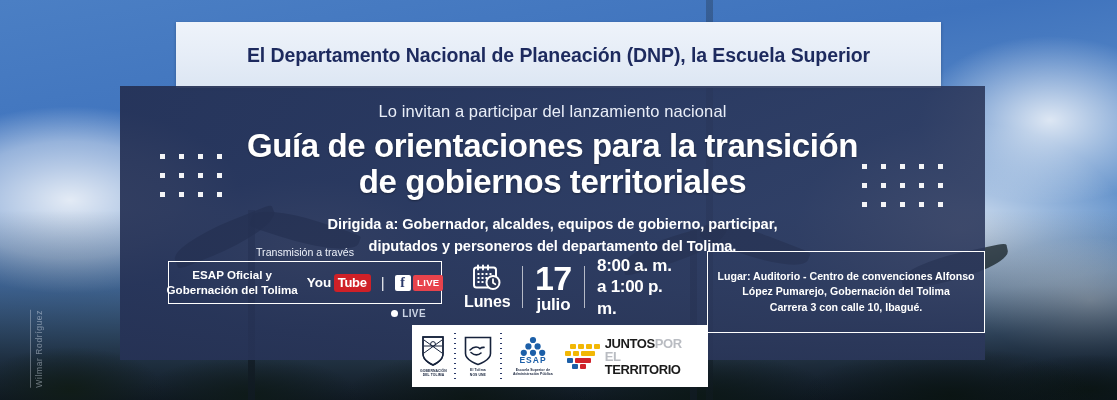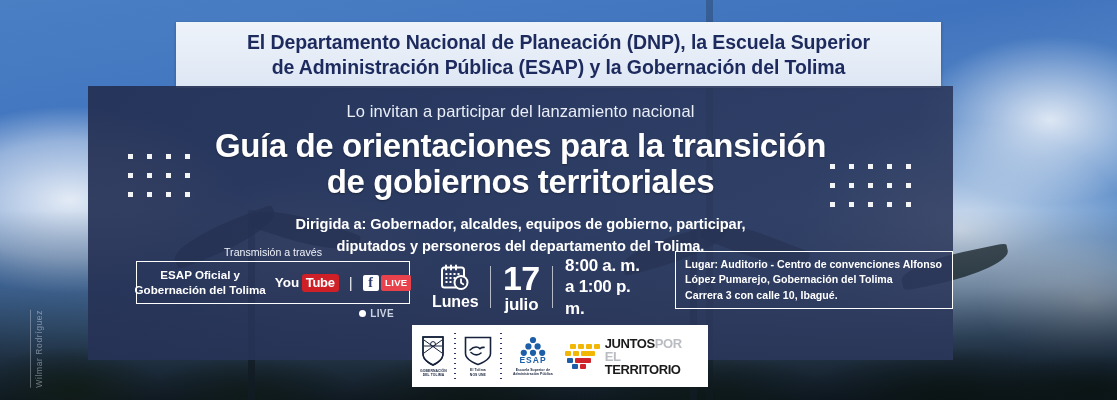--- a/index.html
+++ b/index.html
@@ -72,21 +72,21 @@
     font-size:19.5px;
     font-weight:bold;
     line-height:1.28;
     text-align:center;
     letter-spacing:-.1px;
     padding:0 8px;
   }
 
   
   .panel {
-    position:absolute; left:88px; top:86px; width:865px; height:274px;
+    position:absolute; left:120px; top:86px; width:865px; height:274px;
     background:linear-gradient(135deg, rgba(36,48,84,.93) 0%, rgba(40,52,88,.90) 45%, rgba(44,56,92,.88) 100%);
   }
   .dotgrid { position:absolute; display:grid; gap:14px; }
   .dotgrid span { width:5px; height:5px; background:#ffffff; display:block; opacity:.95; }
   .dots-left  { left:40px; top:68px;  grid-template-columns:repeat(4,5px); grid-template-rows:repeat(3,5px); }
   .dots-right { right:42px; top:78px; grid-template-columns:repeat(5,5px); grid-template-rows:repeat(3,5px); }
 
   .panel-inner { position:relative; padding-top:16px; text-align:center; }
 
   .kicker {
@@ -165,23 +165,23 @@
   .cal-day { font-size:16px; font-weight:bold; margin-top:1px; letter-spacing:-.1px; }
   .divider { width:1.4px; height:42px; background:rgba(255,255,255,.65); }
   .daynum { text-align:center; padding:0 12px; line-height:1; }
   .daynum .n { font-size:34px; font-weight:bold; letter-spacing:-.5px; }
   .daynum .m { font-size:17px; font-weight:bold; margin-top:1px; letter-spacing:-.2px; }
   .hours { padding-left:12px; font-size:17px; font-weight:bold; line-height:1.25; letter-spacing:-.3px; }
 
   
   .placebox {
     margin-left:26px; margin-top:5px;
-    border:1.6px solid #ffffff; padding:5px 9px;
+    border:1.6px solid #ffffff; padding:17px 9px;
     color:#ffffff; font-size:10.6px; font-weight:bold;
-    line-height:1.45; text-align:left; width:284px;
+    line-height:1.45; text-align:center; width:284px;
   }
 
   
   .logobar {
     position:absolute; left:412px; top:325px; width:296px; height:62px;
     background:#ffffff;
     display:flex; align-items:center; justify-content:center; gap:0;
     padding:0 8px;
   }
   .logo-cell { display:flex; flex-direction:column; align-items:center; justify-content:center; }
@@ -231,21 +231,20 @@
     <div class="ribbon r1"></div>
 
     <div class="ribbon r5"></div>
   </div>
 
   <div class="credit">Wilmar Rodríguez</div>
 
   <div class="header-band">
     <h1>
       <span>El Departamento Nacional de Planeación (DNP), la Escuela Superior</span><br>
-      <span>de Administración Pública (ESAP) y la Gobernación del Tolima</span>
     </h1>
   </div>
 
   <div class="panel">
 
     <div class="dotgrid dots-left">
       <span></span>
         <span></span>
         <span></span>
         <span></span>

